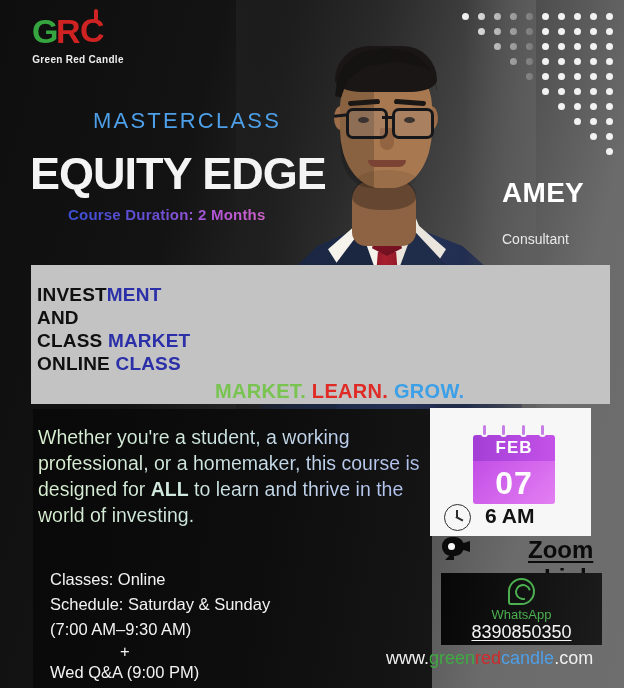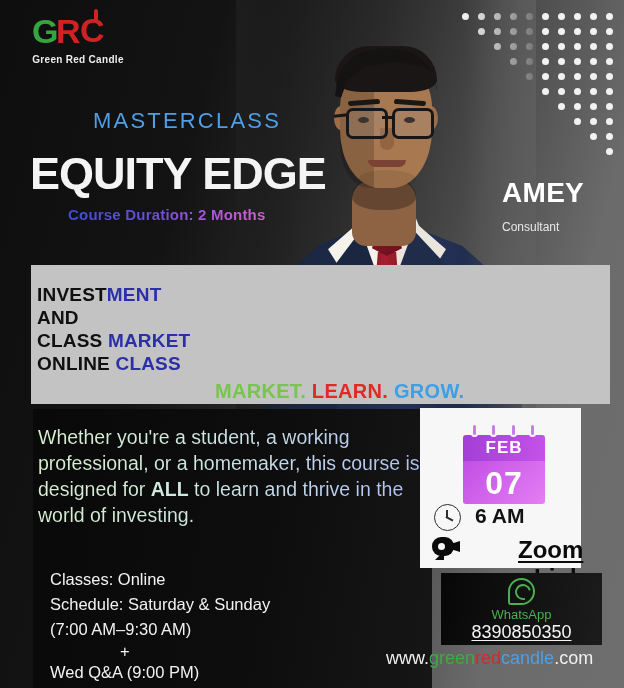--- a/index.html
+++ b/index.html
@@ -90,21 +90,21 @@
     letter-spacing:2.2px;color:#4d9fe8;}
   #title{position:absolute;left:30px;top:148px;font-size:45px;font-weight:800;
     letter-spacing:-1px;color:#f4f4f4;}
   #duration{position:absolute;left:68px;top:206px;font-size:15px;font-weight:800;letter-spacing:.2px;
     background:linear-gradient(90deg,#3b4fd6 0%,#6b4fd6 45%,#b457d8 75%,#cf63c9 100%);
     -webkit-background-clip:text;background-clip:text;color:transparent;}
 
   
   #presenter{position:absolute;left:502px;top:178px;width:118px;}
   #pname{font-size:28px;font-weight:800;line-height:30px;color:#ffffff;letter-spacing:.3px;}
-  #prole{margin-top:12px;font-size:12px;font-weight:400;color:#e8e8e8;}
+  #prole{margin-top:23px;font-size:14px;font-weight:400;color:#e8e8e8;}
 
   
   #band{position:absolute;left:31px;top:265px;width:579px;height:139px;background:#c3c3c3;}
   #bandText{position:absolute;left:37px;top:283px;font-size:19px;font-weight:800;line-height:23px;
     letter-spacing:.2px;color:#101010;}
   .blu{color:#2b2fa8;}
   #tagline{position:absolute;left:215px;top:380px;font-size:20px;font-weight:800;letter-spacing:.3px;}
   .tg{color:#79c451;} .tl{color:#e02a25;} .tw{color:#3ba0e8;}
 
   
@@ -112,21 +112,21 @@
     background:linear-gradient(100deg,#090909 0%,#0d0d0d 55%,#161616 100%);}
   #para{position:absolute;left:38px;top:424px;width:400px;font-size:19.5px;line-height:26px;
     font-weight:400;
     background:linear-gradient(100deg,#d9f0cf 0%,#cfe7e0 40%,#b9cbf0 78%,#a9b9ea 100%);
     -webkit-background-clip:text;background-clip:text;color:transparent;}
   #para b{font-weight:800;}
   #sched{position:absolute;left:50px;top:567px;font-size:16.5px;line-height:25px;color:#f2f2f2;font-weight:400;}
   #plus{margin-left:70px;display:block;line-height:18px;}
 
   
-  #card{position:absolute;left:420px;top:408px;width:161px;height:160px;background:#f7f7f7;text-align:right;}
+  #card{position:absolute;left:430px;top:408px;width:161px;height:128px;background:#f7f7f7;text-align:right;}
   #cal{position:absolute;left:43px;top:15px;width:82px;}
   #calRings{position:relative;height:12px;}
   .ring{position:absolute;top:0;width:7px;height:14px;border-radius:4px;background:#c77de6;border:2px solid #f7f7f7;box-sizing:border-box;}
   #calHead{height:26px;background:linear-gradient(90deg,#a33fd6,#c452e8);
     display:flex;align-items:center;justify-content:center;border-radius:3px 3px 0 0;}
   #calMon{font-size:17px;font-weight:800;color:#fff;letter-spacing:1px;}
   #calBody{height:43px;background:linear-gradient(135deg,#c24ee6,#e47ff2);
     display:flex;align-items:center;justify-content:center;border-radius:0 0 3px 3px;}
   #calDay{font-size:32px;font-weight:800;color:#fff;letter-spacing:1px;line-height:32px;}
   #clockIcon{position:absolute;left:14px;top:96px;width:25px;height:25px;border:1.5px solid #2d2d2d;border-radius:50%;}

